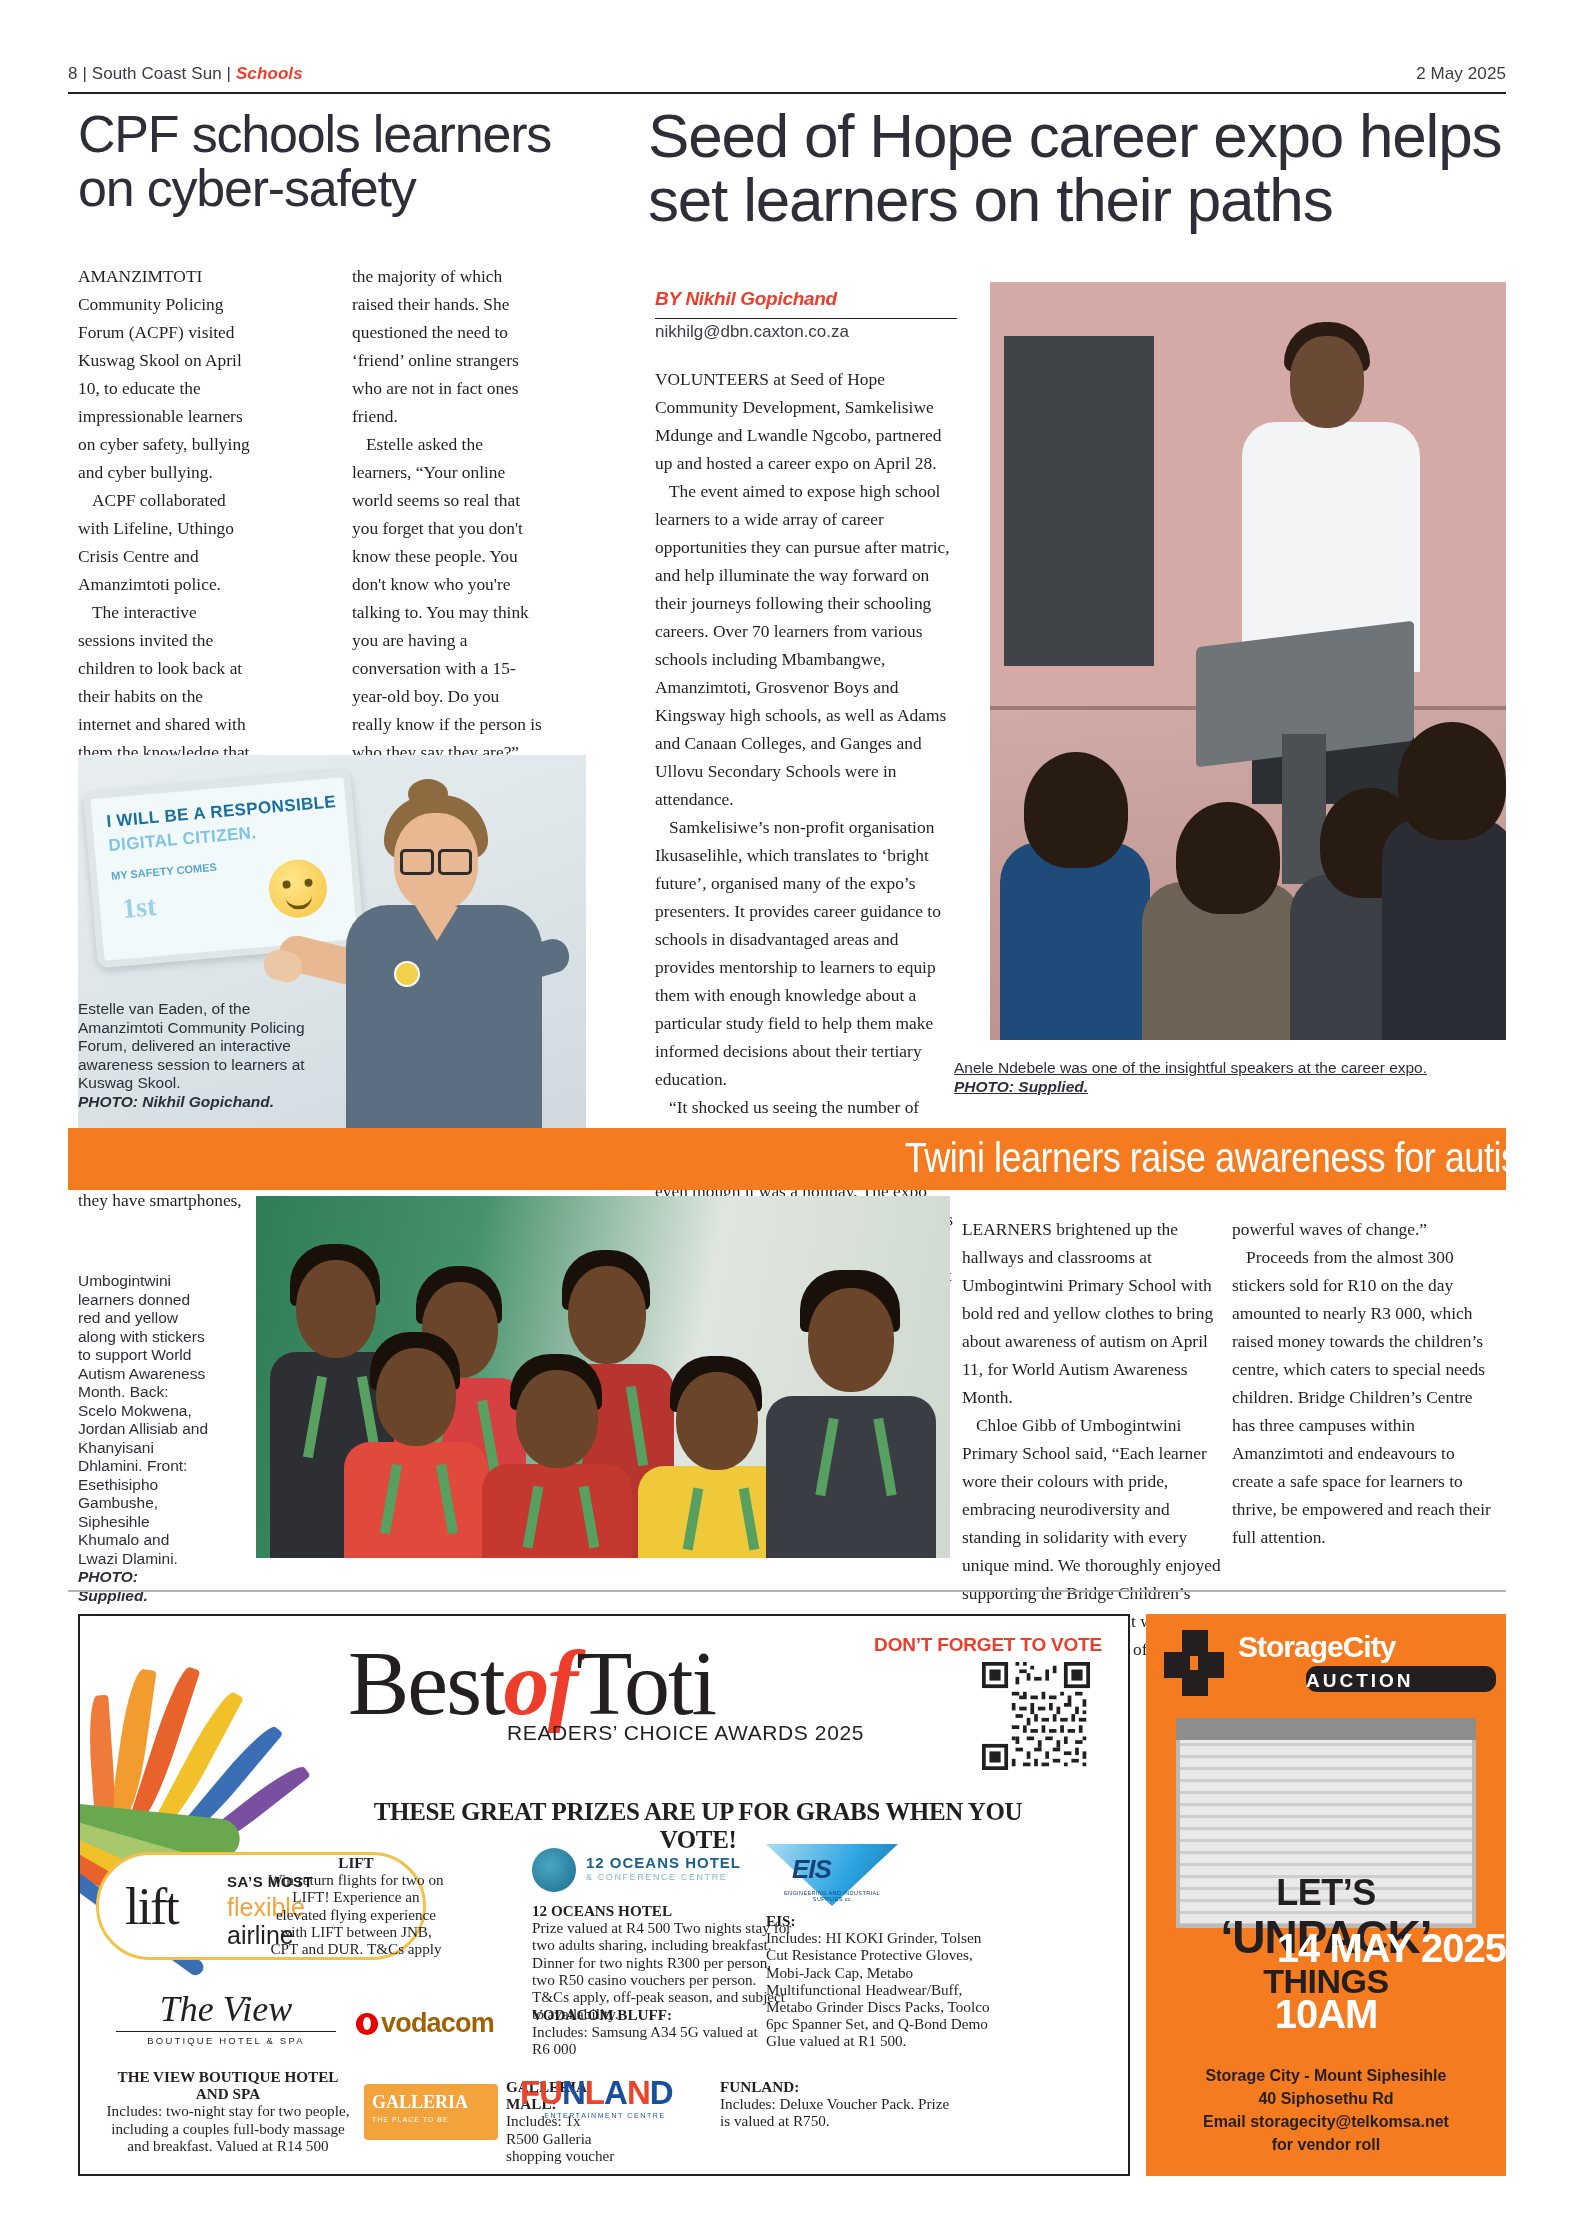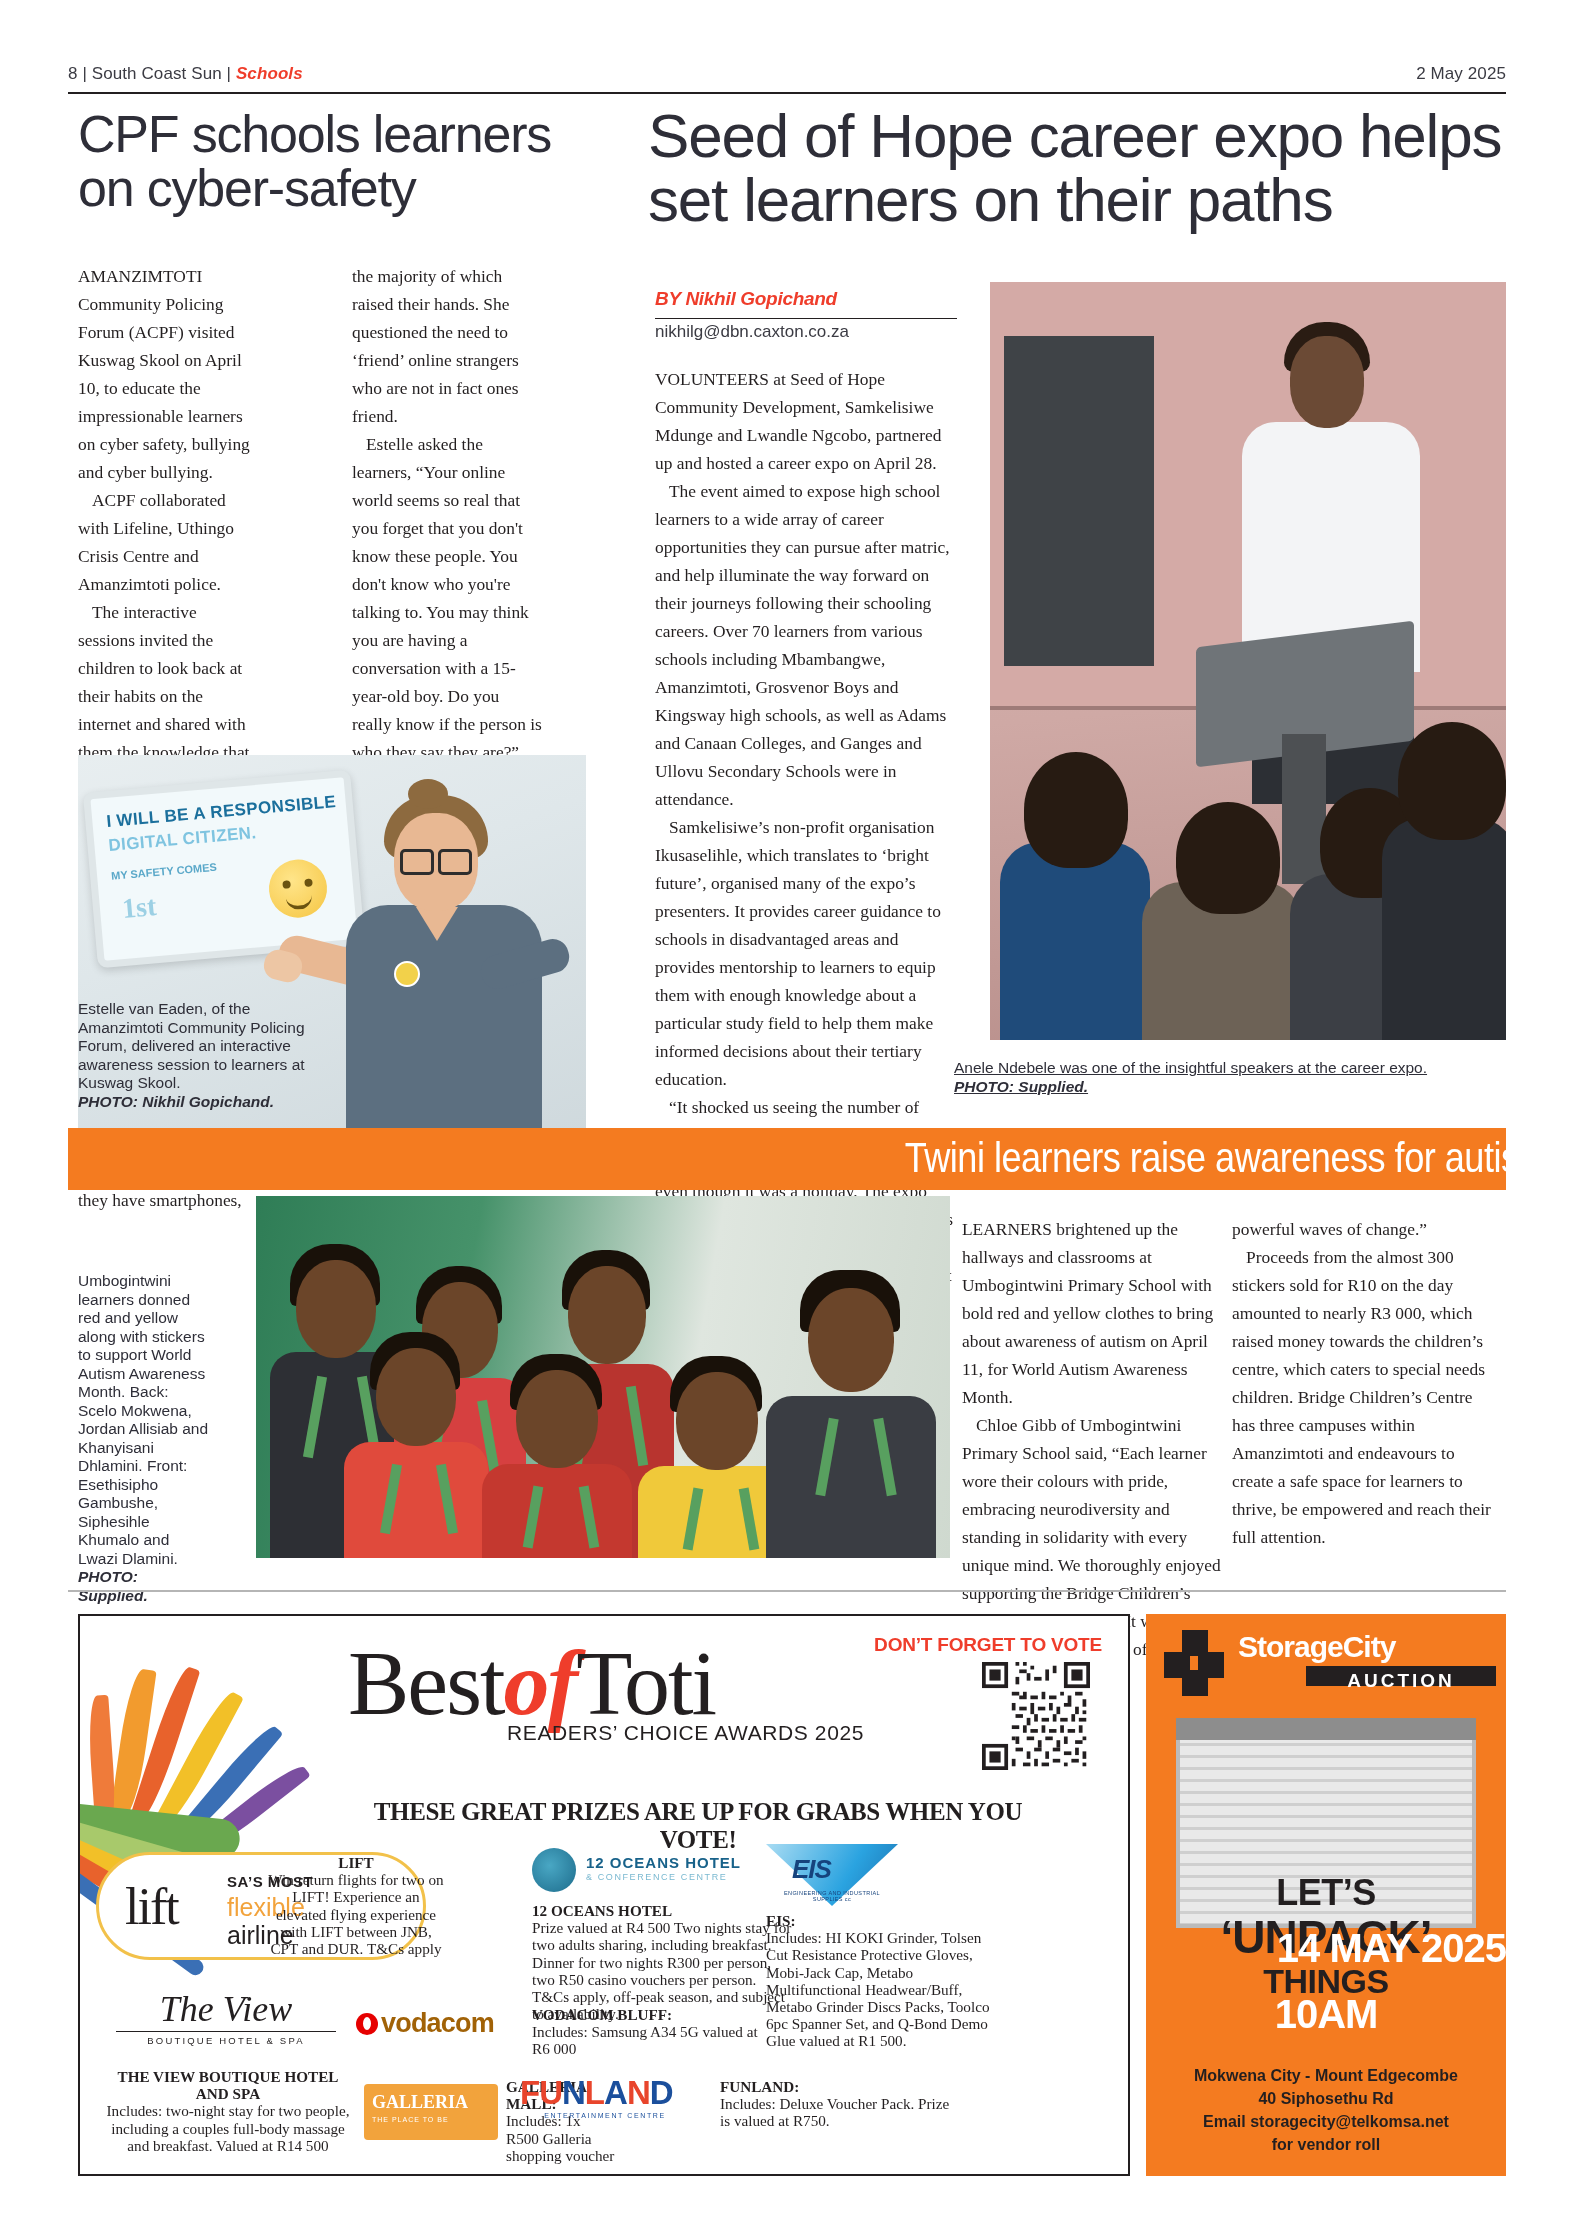--- a/index.html
+++ b/index.html
@@ -215,22 +215,22 @@
   
   .ad-storage {
     position: absolute; left: 1146px; top: 1614px; width: 360px; height: 562px;
     background: #f47b20; overflow: hidden;
   }
   .sc-top { position:absolute; left:0; top:0; width:100%; height:92px; }
   .sc-cubes { position:absolute; left:18px; top:16px; width:62px; height:62px; }
   .sc-cubes i { position:absolute; width:26px; height:26px; background:#231f20; }
   .sc-name { position:absolute; left:92px; top:16px; font-family:"Liberation Sans",sans-serif; font-weight:bold; font-size:30px; color:#fff; letter-spacing:-1px; }
   .sc-name em { color:#fff; font-style:normal; }
-  .sc-auction { position:absolute; left:160px; top:52px; width:190px; height:20px; background:#231f20; color:#fff;
-      font-family:"Liberation Sans",sans-serif; font-weight:bold; font-size:19px; letter-spacing:3px; text-align:center; line-height:30px; }
+  .sc-auction { position:absolute; left:160px; top:52px; width:190px; height:26px; background:#231f20; color:#fff;
+      font-family:"Liberation Sans",sans-serif; font-weight:bold; font-size:19px; letter-spacing:3px; text-align:left; line-height:30px;border-radius:11px; }
   .sc-door { position:absolute; left:30px; top:104px; width:300px; height:210px; background:repeating-linear-gradient(180deg,#e9e9e9 0 9px,#cfcfcf 9px 12px); border:4px solid #bbb; }
   .sc-door .hdr { position:absolute; left:-4px; top:-4px; width:300px; height:22px; background:#8d8d8d; }
   .sc-lets { position:absolute; left:0; top:150px; width:100%; text-align:center; font-family:"Liberation Sans",sans-serif; font-weight:bold; font-size:36px; color:#231f20; letter-spacing:-.5px; }
   .sc-unpack { position:absolute; left:0; top:188px; width:100%; text-align:center; font-family:"Liberation Sans",sans-serif; font-weight:bold; font-size:46px; color:#231f20; letter-spacing:-1px; }
   .sc-things { position:absolute; left:0; top:240px; width:100%; text-align:center; font-family:"Liberation Sans",sans-serif; font-weight:bold; font-size:34px; color:#231f20; letter-spacing:-.5px; }
   .sc-date { position:absolute; left:0; top:312px; width:100%; text-align:right; font-family:"Liberation Sans",sans-serif; font-weight:bold; font-size:40px; color:#fff; letter-spacing:-1px; }
   .sc-time { position:absolute; left:0; top:378px; width:100%; text-align:center; font-family:"Liberation Sans",sans-serif; font-weight:bold; font-size:40px; color:#fff; letter-spacing:-1px; }
   .sc-info { position:absolute; left:0; top:450px; width:100%; text-align:center; font-family:"Liberation Sans",sans-serif; font-weight:bold; font-size:16px; line-height:23px; color:#231f20; }
 </style>
 </head>
@@ -585,20 +585,20 @@
     </div>
     <div class="sc-door">
       <div class="hdr"></div>
       <div class="sc-lets">LET’S</div>
       <div class="sc-unpack">‘UNPACK’</div>
       <div class="sc-things">THINGS</div>
     </div>
     <div class="sc-date">14 MAY 2025</div>
     <div class="sc-time">10AM</div>
     <div class="sc-info">
-      <span>Mokwena City - Mount Edgecombe</span><br>
+      <span>Storage City - Mount Siphesihle</span><br>
       <span>40 Siphosethu Rd</span><br>
       <span>Email storagecity@telkomsa.net</span><br>
       <span>for vendor roll</span>
     </div>
   </div>
 
 </div>
 
 </body></html>

